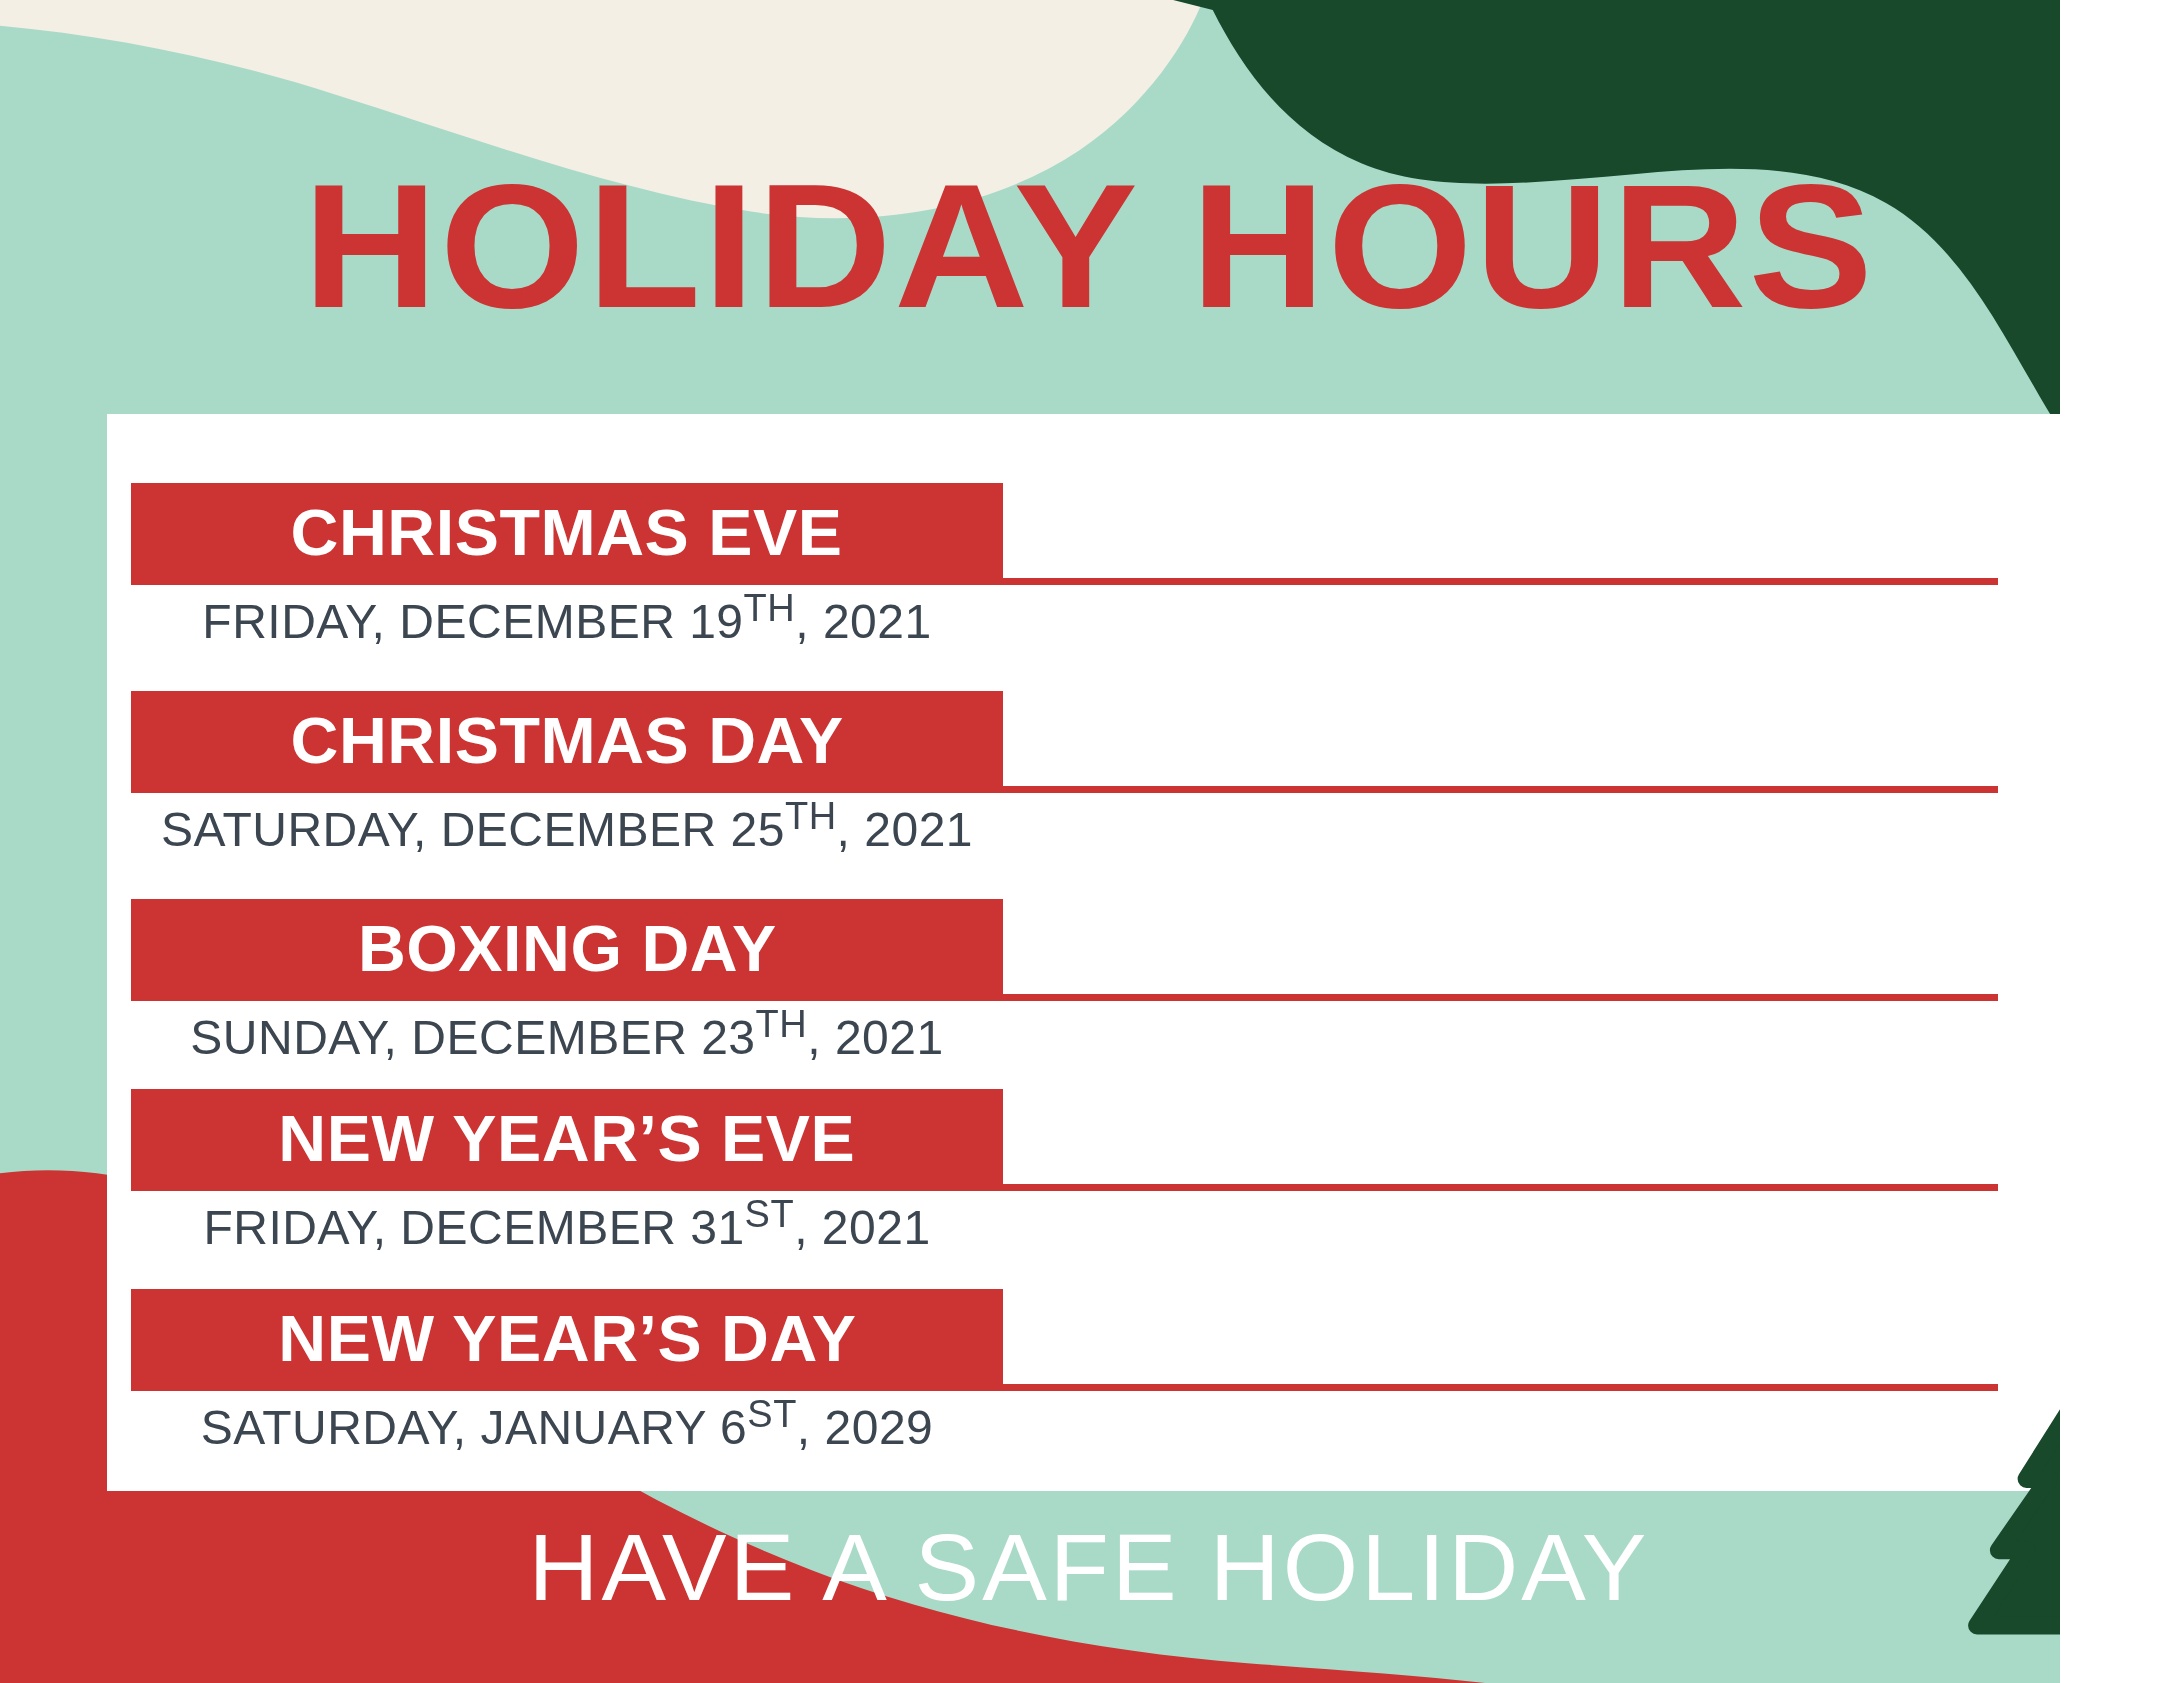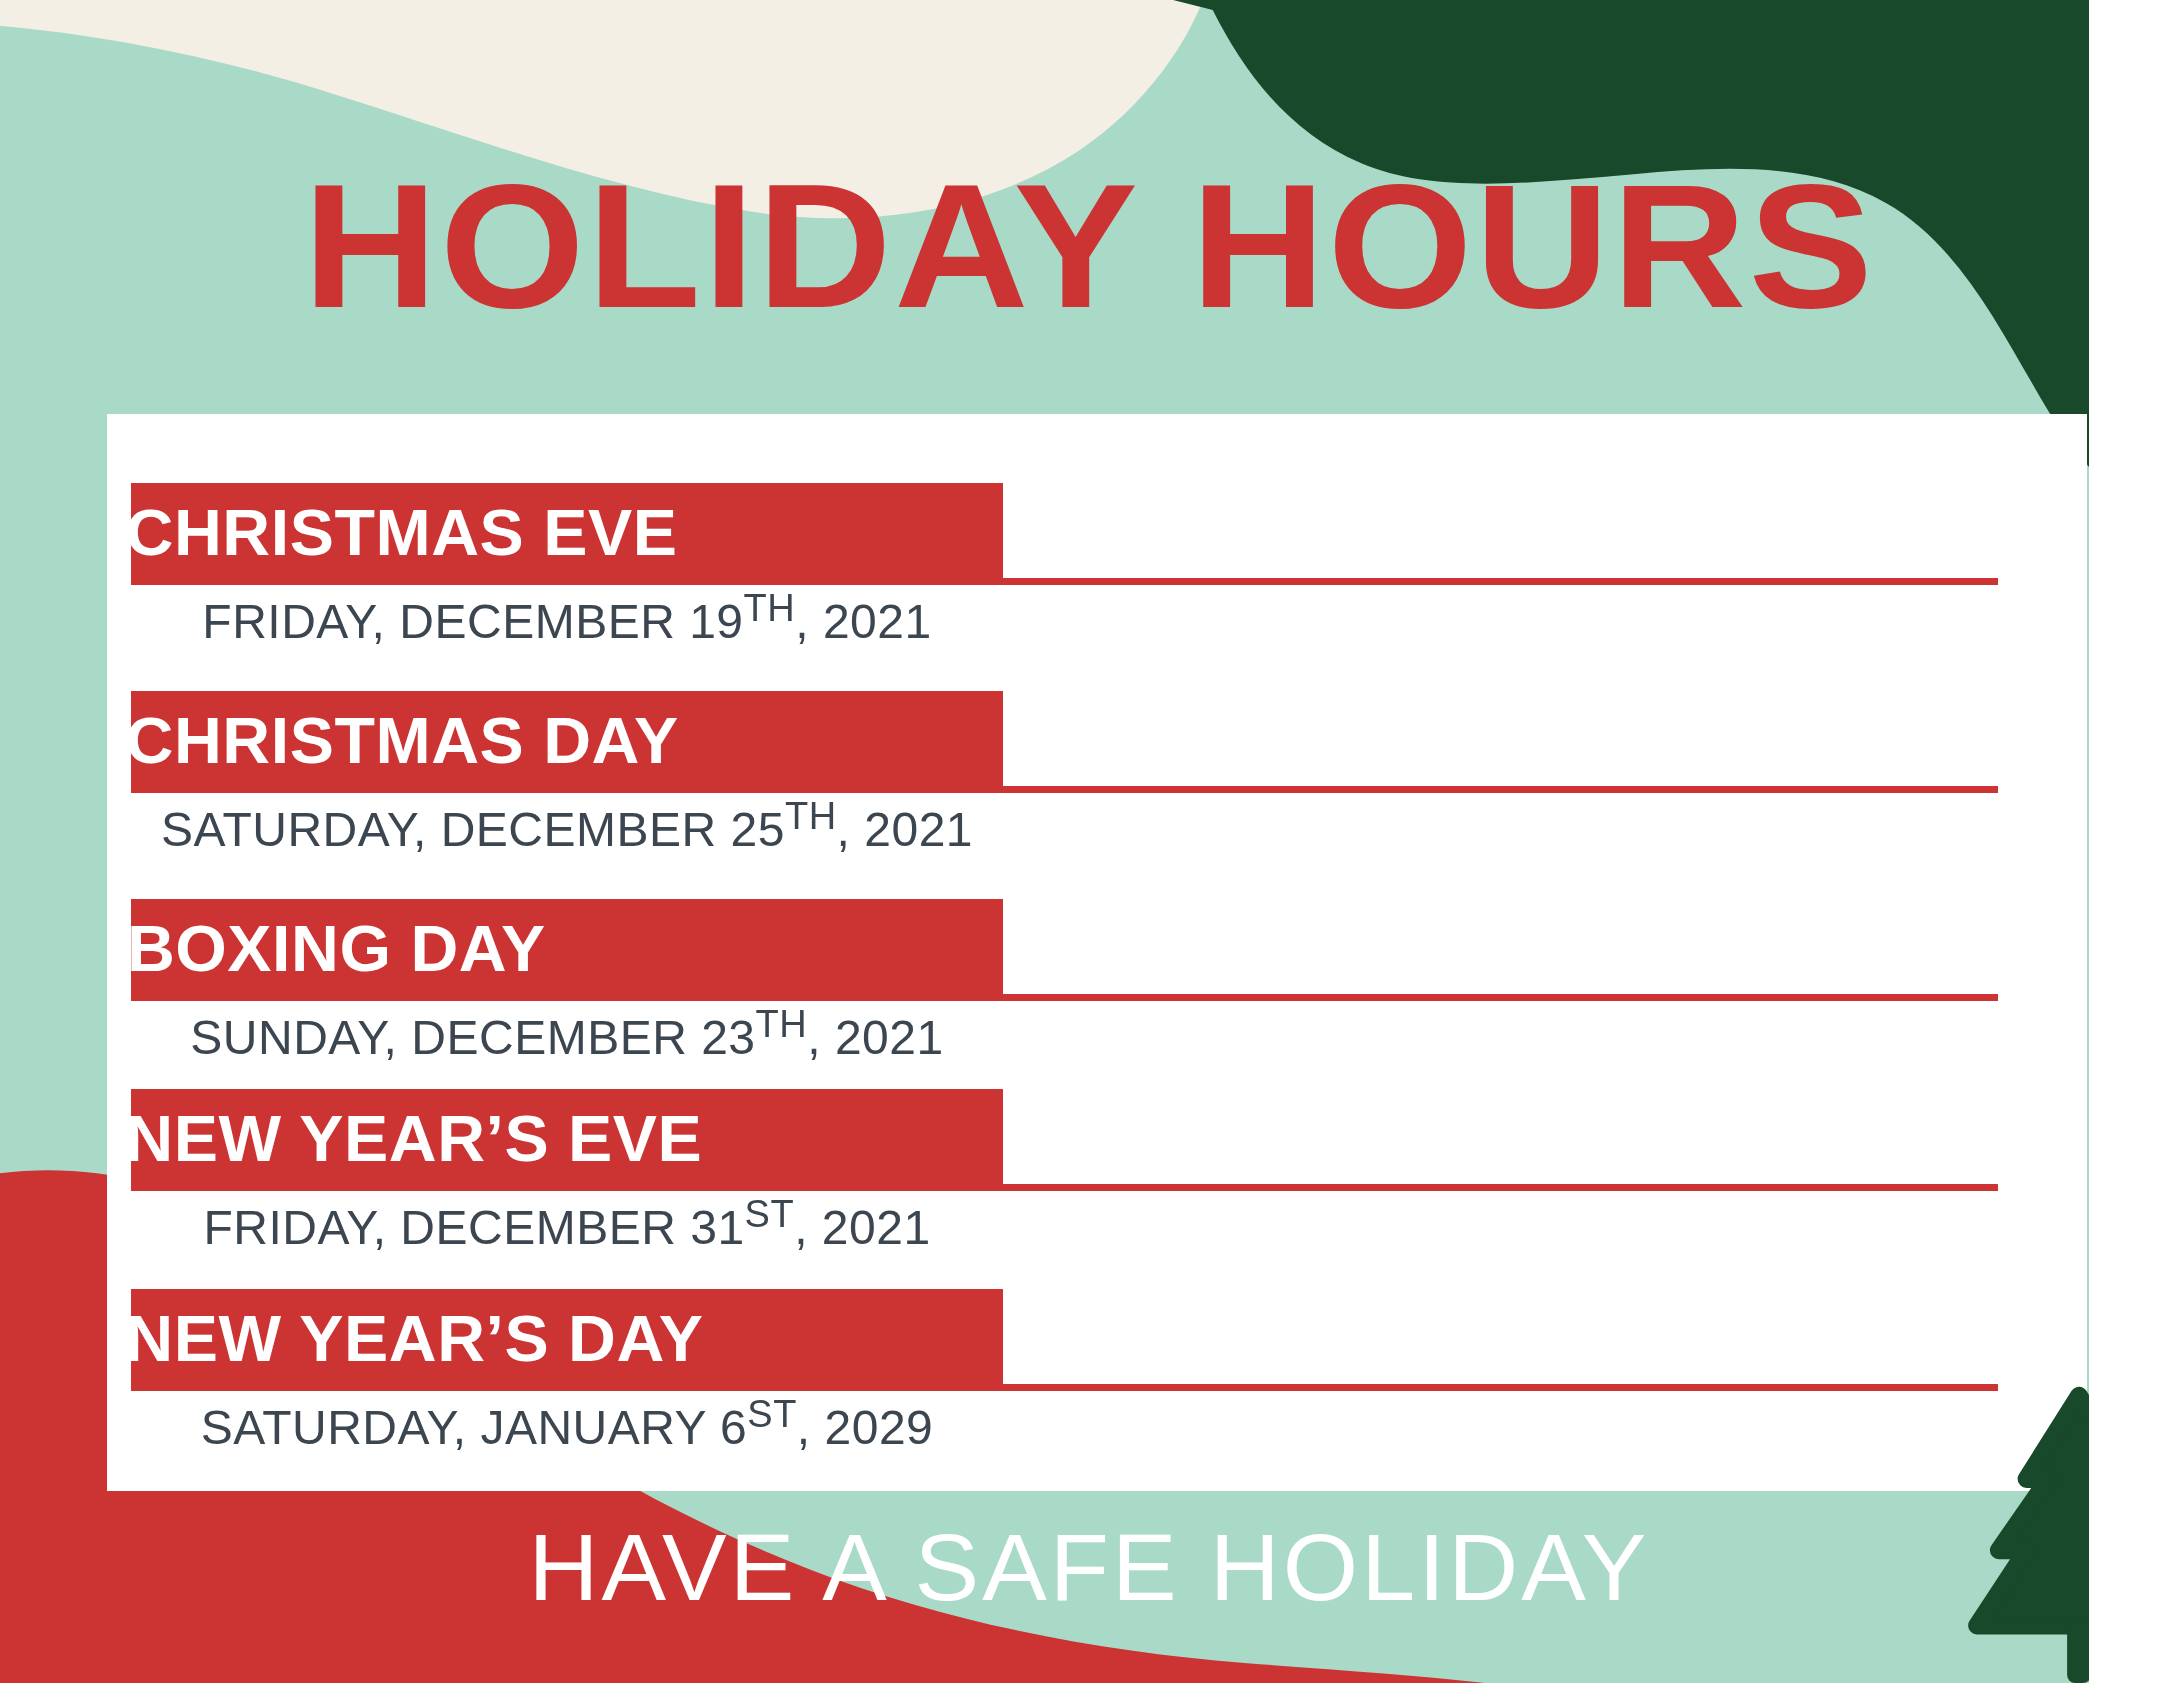--- a/index.html
+++ b/index.html
@@ -10,21 +10,20 @@
   body {
     font-family: "Liberation Sans", sans-serif;
   }
 
   #poster {
     position: relative;
     width: 2060px;
     height: 1683px;
     overflow: hidden;
     background: #A9DAC8;
-    padding-left: 29px;
   }
 
   
   #bg-layer {
     position: absolute;
     inset: 0;
     width: 2178px;
     height: 1683px;
   }
 
@@ -82,21 +81,21 @@
 
   .row-chip {
     position: absolute;
     left: 131px;
     top: 0;
     width: 872px;
     height: 102px;
     background: #CC3333;
     display: flex;
     align-items: center;
-    justify-content: flex-start;
+    justify-content: center;
     box-sizing: border-box;
     padding-bottom: 4px;
   }
 
   .row-chip-label {
     font-family: "Liberation Sans Narrow", "Liberation Sans", sans-serif;
     font-weight: bold;
     font-size: 65px;
     line-height: 65px;
     color: #ffffff;

